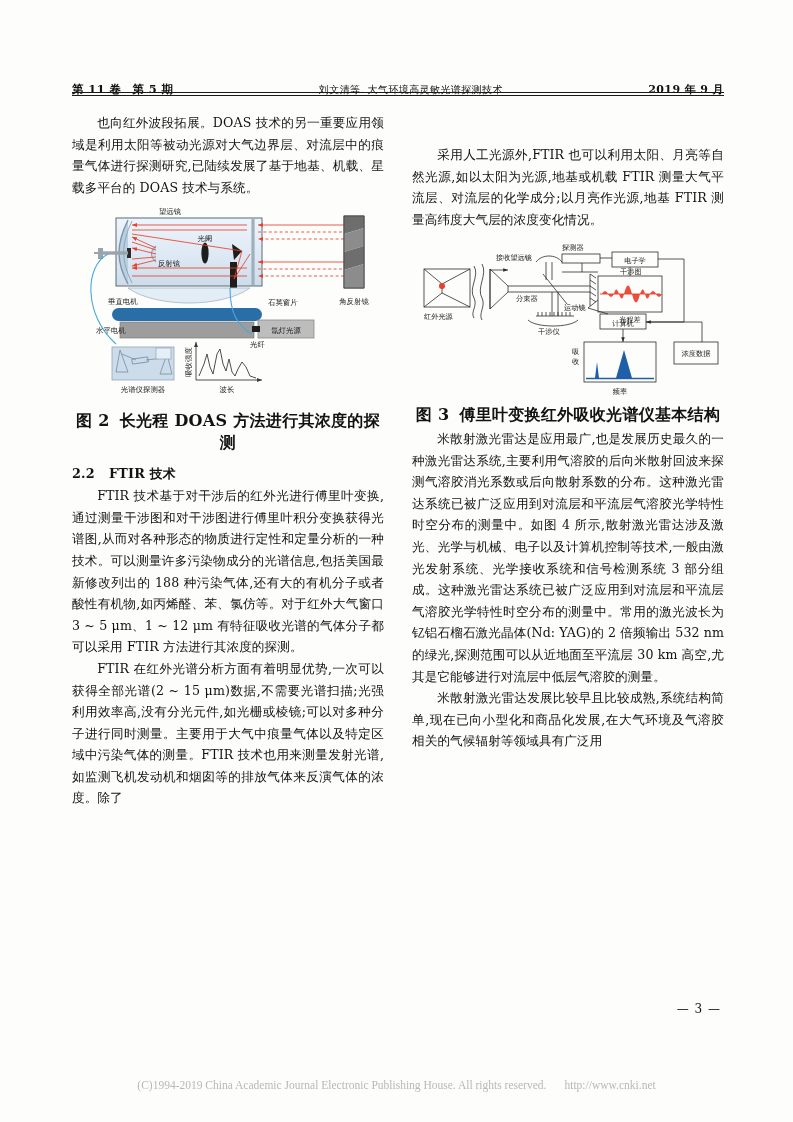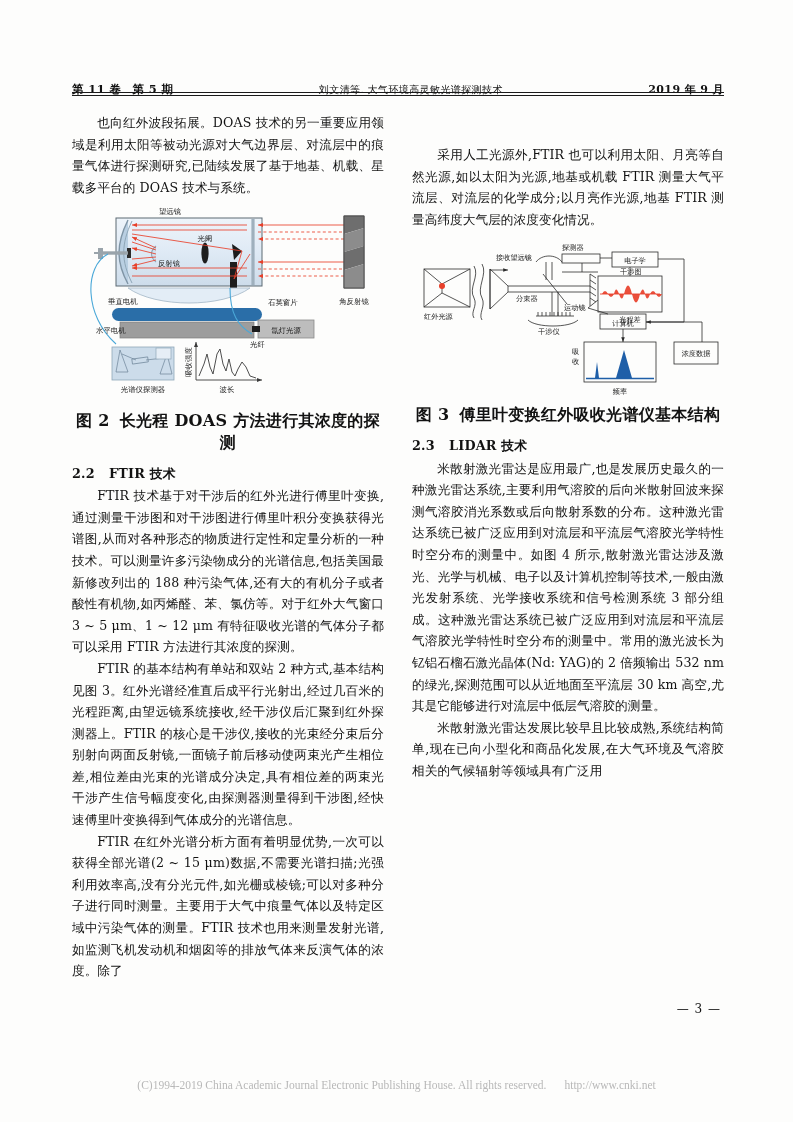--- a/index.html
+++ b/index.html
@@ -252,21 +252,20 @@
       <p class="figcap">
         <span class="fnum">图 2</span><span>长光程 DOAS 方法进行其浓度的探测</span>
       </p>
     </div>
 
     <h3 class="sec">
       <span class="num">2.2</span><span class="gap"></span><span>FTIR 技术</span>
     </h3>
 
     <p class="body">FTIR 技术基于对干涉后的红外光进行傅里叶变换,通过测量干涉图和对干涉图进行傅里叶积分变换获得光谱图,从而对各种形态的物质进行定性和定量分析的一种技术。可以测量许多污染物成分的光谱信息,包括美国最新修改列出的 188 种污染气体,还有大的有机分子或者酸性有机物,如丙烯醛、苯、氯仿等。对于红外大气窗口 3 ~ 5 μm、1 ~ 12 μm 有特征吸收光谱的气体分子都可以采用 FTIR 方法进行其浓度的探测。</p>
-    <p class="body">FTIR 的基本结构有单站和双站 2 种方式,基本结构见图 3。红外光谱经准直后成平行光射出,经过几百米的光程距离,由望远镜系统接收,经干涉仪后汇聚到红外探测器上。FTIR 的核心是干涉仪,接收的光束经分束后分别射向两面反射镜,一面镜子前后移动使两束光产生相位差,相位差由光束的光谱成分决定,具有相位差的两束光干涉产生信号幅度变化,由探测器测量得到干涉图,经快速傅里叶变换得到气体成分的光谱信息。</p>
     <p class="body">FTIR 在红外光谱分析方面有着明显优势,一次可以获得全部光谱(2 ~ 15 μm)数据,不需要光谱扫描;光强利用效率高,没有分光元件,如光栅或棱镜;可以对多种分子进行同时测量。主要用于大气中痕量气体以及特定区域中污染气体的测量。FTIR 技术也用来测量发射光谱,如监测飞机发动机和烟囱等的排放气体来反演气体的浓度。除了</p>
   </div>
 
   <div class="col col-right">
 
     <p class="body">采用人工光源外,FTIR 也可以利用太阳、月亮等自然光源,如以太阳为光源,地基或机载 FTIR 测量大气平流层、对流层的化学成分;以月亮作光源,地基 FTIR 测量高纬度大气层的浓度变化情况。</p>
 
     <div class="figbox">
       <svg width="312" height="162" viewBox="0 0 312 162">
         <defs>
@@ -367,23 +366,20 @@
           <text x="160" y="128">收</text>
           <text x="208" y="158" text-anchor="middle">频率</text>
         </g>
       </svg>
 
       <p class="figcap">
         <span class="fnum">图 3</span><span>傅里叶变换红外吸收光谱仪基本结构</span>
       </p>
     </div>
 
-    <h3 class="sec">
-      <span class="num">2.3</span><span class="gap"></span><span>LIDAR 技术</span>
-    </h3>
 
     <p class="body">米散射激光雷达是应用最广,也是发展历史最久的一种激光雷达系统,主要利用气溶胶的后向米散射回波来探测气溶胶消光系数或后向散射系数的分布。这种激光雷达系统已被广泛应用到对流层和平流层气溶胶光学特性时空分布的测量中。如图 4 所示,散射激光雷达涉及激光、光学与机械、电子以及计算机控制等技术,一般由激光发射系统、光学接收系统和信号检测系统 3 部分组成。这种激光雷达系统已被广泛应用到对流层和平流层气溶胶光学特性时空分布的测量中。常用的激光波长为钇铝石榴石激光晶体(Nd: YAG)的 2 倍频输出 532 nm 的绿光,探测范围可以从近地面至平流层 30 km 高空,尤其是它能够进行对流层中低层气溶胶的测量。</p>
     <p class="body">米散射激光雷达发展比较早且比较成熟,系统结构简单,现在已向小型化和商品化发展,在大气环境及气溶胶相关的气候辐射等领域具有广泛用</p>
   </div>
 
   <div class="pagenum">— 3 —</div>
 
   <div class="footer">
     <span>(C)1994-2019 China Academic Journal Electronic Publishing House. All rights reserved.</span><span class="url">http://www.cnki.net</span>
   </div>

